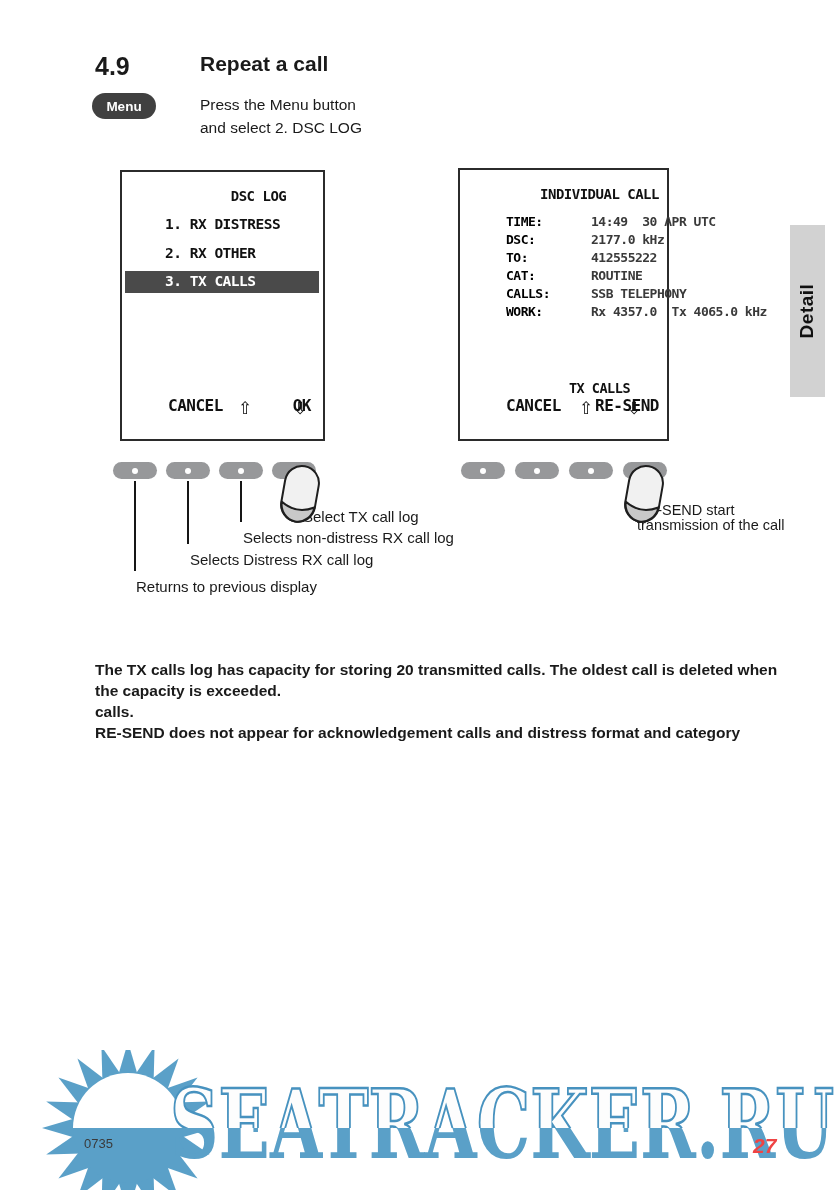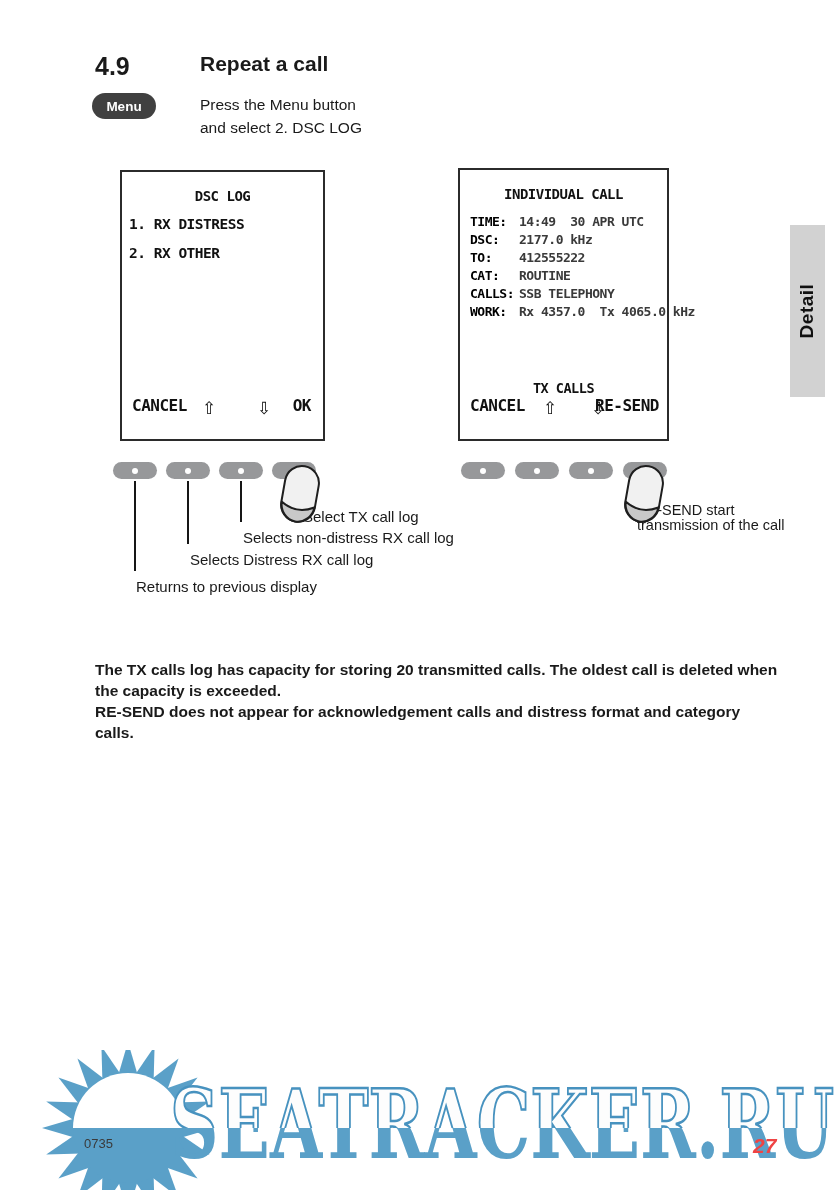--- a/index.html
+++ b/index.html
@@ -17,21 +17,21 @@
     display:flex;align-items:center;justify-content:center;color:#fff;
     font-size:13.5px;font-weight:bold;
   }
   .instr1{left:200px;top:96px;font-size:15.5px;}
   .instr2{left:200px;top:119px;font-size:15.5px;}
 
   
   .screen{background:#fff;border:2px solid #2b2b2b;}
   .screen-left{left:120px;top:170px;width:201px;height:267px;}
   .screen-right{left:458px;top:168px;width:207px;height:269px;}
-  .lcd{font-family:"DejaVu Sans Mono",monospace;font-weight:bold;letter-spacing:-0.5px;color:#111;}
+  .lcd{font-family:"DejaVu Sans Mono",monospace;font-weight:bold;letter-spacing:-0.5px;color:#111;padding-left:36px;}
   .scr-title{position:absolute;top:16px;left:0;width:100%;text-align:center;font-size:14px;}
   .menu-item{position:absolute;left:7px;font-size:14.5px;white-space:pre;}
   .menu-item.i0{top:44px;}
   .menu-item.i1{top:73px;}
   .hl-bar{position:absolute;left:3px;top:99px;width:calc(100% - 7px);height:22px;background:#4a4a4a;}
   .hl-bar .menu-item{position:absolute;top:2px;left:4px;color:#fff;}
 
   .softkey-label{position:absolute;bottom:24px;font-size:16px;white-space:nowrap;}
   .arrow-glyph{font-family:"DejaVu Sans",sans-serif;font-weight:normal;font-size:17px;bottom:21px;}
 
@@ -95,20 +95,23 @@
   <div class="abs menu-pill">
     <span>Menu</span>
   </div>
   <div class="abs instr1">Press the Menu button</div>
   <div class="abs instr2">and select 2. DSC LOG</div>
 
   <div class="abs screen screen-left">
     <div class="lcd scr-title">DSC LOG</div>
     <div class="lcd menu-item i0">1. RX DISTRESS</div>
     <div class="lcd menu-item i1">2. RX OTHER</div>
+    <div class="hl-bar">
+      <div class="lcd menu-item">3. TX CALLS</div>
+    </div>
     <span class="lcd softkey-label" style="left:10px;">CANCEL</span>
     <span class="lcd softkey-label arrow-glyph" style="left:80px;">⇧</span>
     <span class="lcd softkey-label arrow-glyph" style="left:135px;">⇩</span>
     <span class="lcd softkey-label" style="right:12px;">OK</span>
   </div>
 
   <div class="abs screen screen-right">
     <div class="lcd scr-title">INDIVIDUAL CALL</div>
     <div class="fields">
       <div class="frow">
@@ -198,22 +201,22 @@
     <div>transmission of the call</div>
   </div>
 
   <div class="abs detail-tab">
     <span>Detail</span>
   </div>
 
   <div class="abs body-text">
     <div><span>The TX calls log has capacity for storing 20 transmitted calls. The oldest call is deleted when</span></div>
     <div><span>the capacity is exceeded.</span></div>
+    <div><span>calls.</span></div>
     <div><strong>RE-SEND</strong><span> does not appear for acknowledgement calls and distress format and category</span></div>
-    <div><span>calls.</span></div>
   </div>
 
   <svg class="abs watermark" width="839" height="140" viewBox="0 0 839 140">
     <defs>
       <polygon id="ray" points="0,-86 10,-52 -10,-52" fill="#5aa0c8"></polygon>
       <clipPath id="clip-top">
           <rect x="0" y="0" width="839" height="78"></rect>
         </clipPath>
       <clipPath id="clip-bot">
           <rect x="0" y="78" width="839" height="62"></rect>

